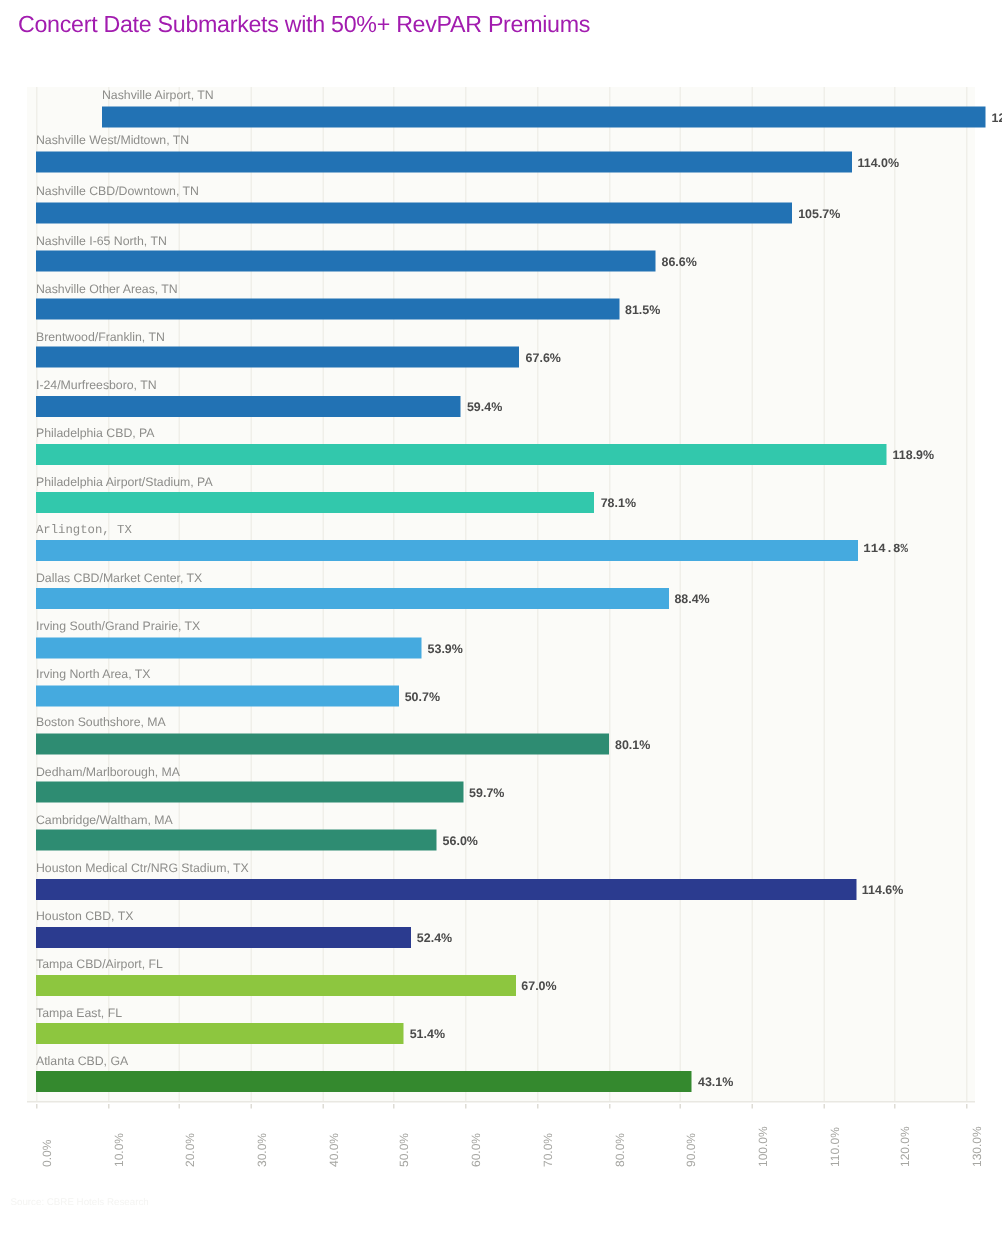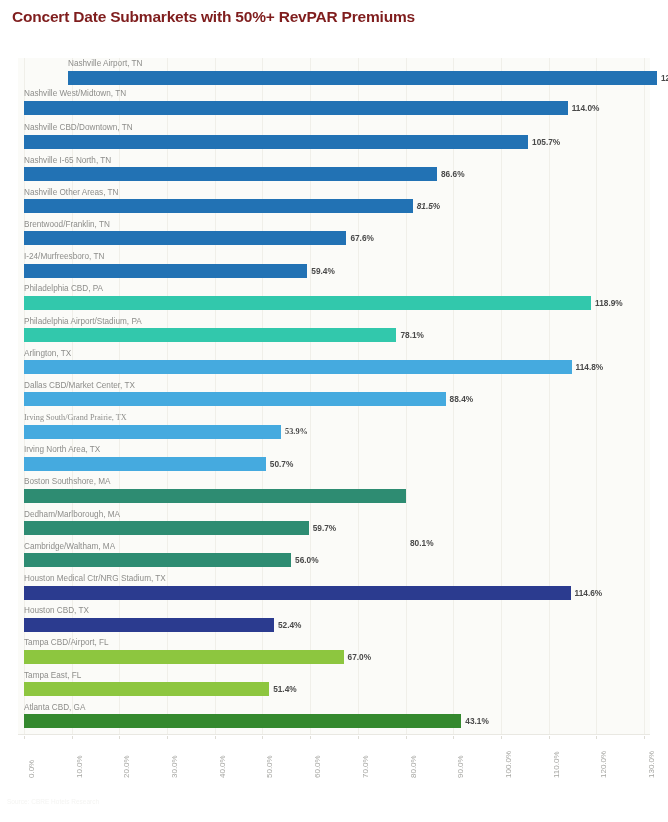--- a/index.html
+++ b/index.html
@@ -8,22 +8,22 @@
     width: 668px; height: 822px;
     background: #ffffff;
     font-family: "Liberation Sans", sans-serif;
     overflow: hidden;
     position: relative;
   }
   #chart-title {
     position: absolute;
     left: 12px; top: 8px;
     font-size: 15.5px;
-    font-weight: bold;
-    color: #7f1d1d;
+    font-weight: normal;
+    color: #a21caf;
     letter-spacing: -0.2px;
     white-space: nowrap;
   }
   #plot-panel {
     position: absolute;
     left: 18px; top: 58px;
     width: 632px; height: 676px;
     background: #fbfbf8;
   }
   .gridline {
@@ -158,21 +158,21 @@
         <div class="bar-track">
           <div class="bar" style="width: 413.015px; background: rgb(34, 114, 180);"></div>
         </div>
         <div class="bar-value" style="left: 423.015px;">86.6%</div>
       </div>
       <div class="row" style="top: 128.762px; height: 32.1905px;">
         <div class="row-label">Nashville Other Areas, TN</div>
         <div class="bar-track">
           <div class="bar" style="width: 388.692px; background: rgb(34, 114, 180);"></div>
         </div>
-        <div class="bar-value" style="left: 398.692px; font-style: italic;">81.5%</div>
+        <div class="bar-value" style="left: 398.692px;">81.5%</div>
       </div>
       <div class="row" style="top: 160.952px; height: 32.1905px;">
         <div class="row-label">Brentwood/Franklin, TN</div>
         <div class="bar-track">
           <div class="bar" style="width: 322.4px; background: rgb(34, 114, 180);"></div>
         </div>
         <div class="bar-value" style="left: 332.4px;">67.6%</div>
       </div>
       <div class="row" style="top: 193.143px; height: 32.1905px;">
         <div class="row-label">I-24/Murfreesboro, TN</div>
@@ -188,54 +188,54 @@
         </div>
         <div class="bar-value" style="left: 577.062px;">118.9%</div>
       </div>
       <div class="row" style="top: 257.524px; height: 32.1905px;">
         <div class="row-label">Philadelphia Airport/Stadium, PA</div>
         <div class="bar-track">
           <div class="bar" style="width: 372.477px; background: rgb(50, 200, 172);"></div>
         </div>
         <div class="bar-value" style="left: 382.477px;">78.1%</div>
       </div>
-      <div class="row" style="top: 289.714px; height: 32.1905px;">
+      <div class="row" style="top: 289.714px; height: 32.1905px; font-family: Liberation Mono, monospace;">
         <div class="row-label">Arlington, TX</div>
         <div class="bar-track">
           <div class="bar" style="width: 547.508px; background: rgb(69, 170, 223);"></div>
         </div>
         <div class="bar-value" style="left: 557.508px;">114.8%</div>
       </div>
       <div class="row" style="top: 321.905px; height: 32.1905px;">
         <div class="row-label">Dallas CBD/Market Center, TX</div>
         <div class="bar-track">
           <div class="bar" style="width: 421.6px; background: rgb(69, 170, 223);"></div>
         </div>
         <div class="bar-value" style="left: 431.6px;">88.4%</div>
       </div>
-      <div class="row" style="top: 354.095px; height: 32.1905px; font-family: Liberation Serif, serif;">
+      <div class="row" style="top: 354.095px; height: 32.1905px;">
         <div class="row-label">Irving South/Grand Prairie, TX</div>
         <div class="bar-track">
           <div class="bar" style="width: 257.062px; background: rgb(69, 170, 223);"></div>
         </div>
         <div class="bar-value" style="left: 267.062px;">53.9%</div>
       </div>
       <div class="row" style="top: 386.286px; height: 32.1905px;">
         <div class="row-label">Irving North Area, TX</div>
         <div class="bar-track">
           <div class="bar" style="width: 241.8px; background: rgb(69, 170, 223);"></div>
         </div>
         <div class="bar-value" style="left: 251.8px;">50.7%</div>
       </div>
       <div class="row" style="top: 418.476px; height: 32.1905px;">
         <div class="row-label">Boston Southshore, MA</div>
         <div class="bar-track">
           <div class="bar" style="width: 382.015px; background: rgb(46, 140, 114);"></div>
         </div>
-        <div class="bar-value" style="left: 392.015px; margin-top: 47px;">80.1%</div>
+        <div class="bar-value" style="left: 392.015px;">80.1%</div>
       </div>
       <div class="row" style="top: 450.667px; height: 32.1905px;">
         <div class="row-label">Dedham/Marlborough, MA</div>
         <div class="bar-track">
           <div class="bar" style="width: 284.723px; background: rgb(46, 140, 114);"></div>
         </div>
         <div class="bar-value" style="left: 294.723px;">59.7%</div>
       </div>
       <div class="row" style="top: 482.857px; height: 32.1905px;">
         <div class="row-label">Cambridge/Waltham, MA</div>

